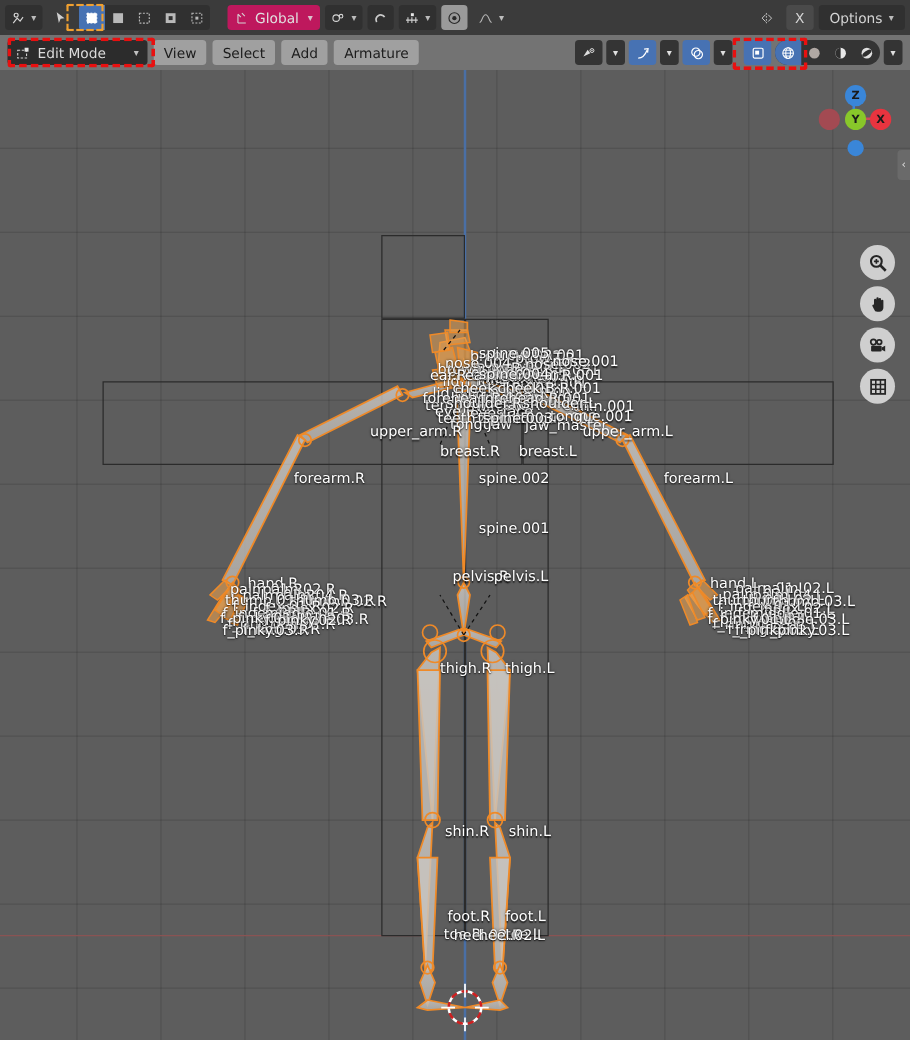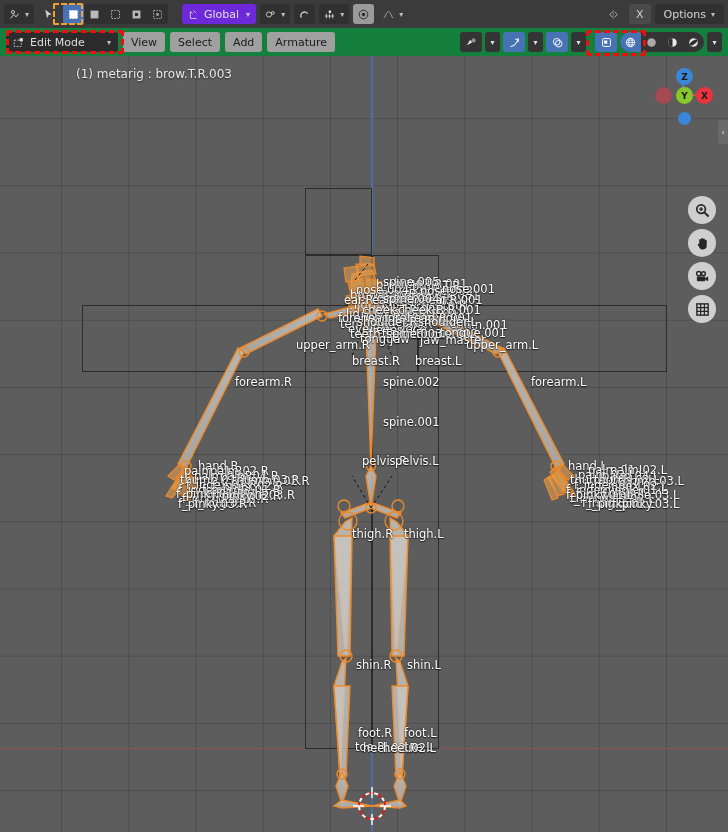--- a/index.html
+++ b/index.html
@@ -33,35 +33,35 @@
   
   .selgroup { display:flex; background:#303030; border-radius:3px; overflow:hidden; height:20px; }
   .selgroup .sq {
     width:21px; height:20px; display:flex; align-items:center; justify-content:center;
   }
   .selgroup .sq.on { background:#4772b3; }
   .mini {
     width:11px; height:11px; display:block;
   }
 
-  .orient-btn { background:#6d28d9; border-radius:3px; height:20px; display:flex; align-items:center; padding:0 6px; gap:5px; }
+  .orient-btn { background:#be185d; border-radius:3px; height:20px; display:flex; align-items:center; padding:0 6px; gap:5px; }
 
   .dashbox-orange {
     position:absolute; border:2px dashed #f0a030; border-radius:2px;
     pointer-events:none;
   }
   .dashbox-red {
     position:absolute; border:3px dashed #e81010; border-radius:3px;
     pointer-events:none;
   }
 
   
   .moderow {
     position:absolute; left:0; top:28px; width:728px; height:28px;
-    background:#15803d;
+    background:#737373;
     display:flex; align-items:center; padding:0 6px; gap:5px;
   }
   .mode-select {
     height:20px; background:#2c2c2c; border-radius:3px;
     display:flex; align-items:center; gap:6px; padding:0 7px; color:#dcdcdc;
     min-width:112px;
   }
   .menu-btn {
     height:20px; background:#a0a0a0; color:#1b1b1b; border-radius:3px;
     display:flex; align-items:center; padding:0 8px; font-size:11px;
@@ -450,21 +450,20 @@
       </g>
 
       <g transform="translate(372,750)">
         <circle r="13" fill="none" stroke="#ffffff" stroke-width="2" stroke-dasharray="5 4"></circle>
         <circle r="13" fill="none" stroke="#d02020" stroke-width="2" stroke-dasharray="5 4" stroke-dashoffset="5"></circle>
         <path d="M0,-19 V-8 M0,8 V19 M-19,0 H-8 M8,0 H19" stroke="#ffffff" stroke-width="1.4"></path>
       </g>
     </svg>
 
     <div class="vp-info">
-      <div>(1) metarig : brow.T.R.003</div>
     </div>
 
     <div>
 
       <div class="cluster" style="left:336px; top:222px; width:160px; height:64px;">
         <div class="bl" style="left:22px;top:13px;">brow.T.R.003</div>
         <div class="bl" style="left:40px;top:1px;">brow.T.R.002</div>
         <div class="bl" style="left:58px;top:0px;">brow.T.R.001</div>
         <div class="bl" style="left:76px;top:2px;">brow.T.R</div>
         <div class="bl" style="left:14px;top:11px;">brow.B.R.003</div>

